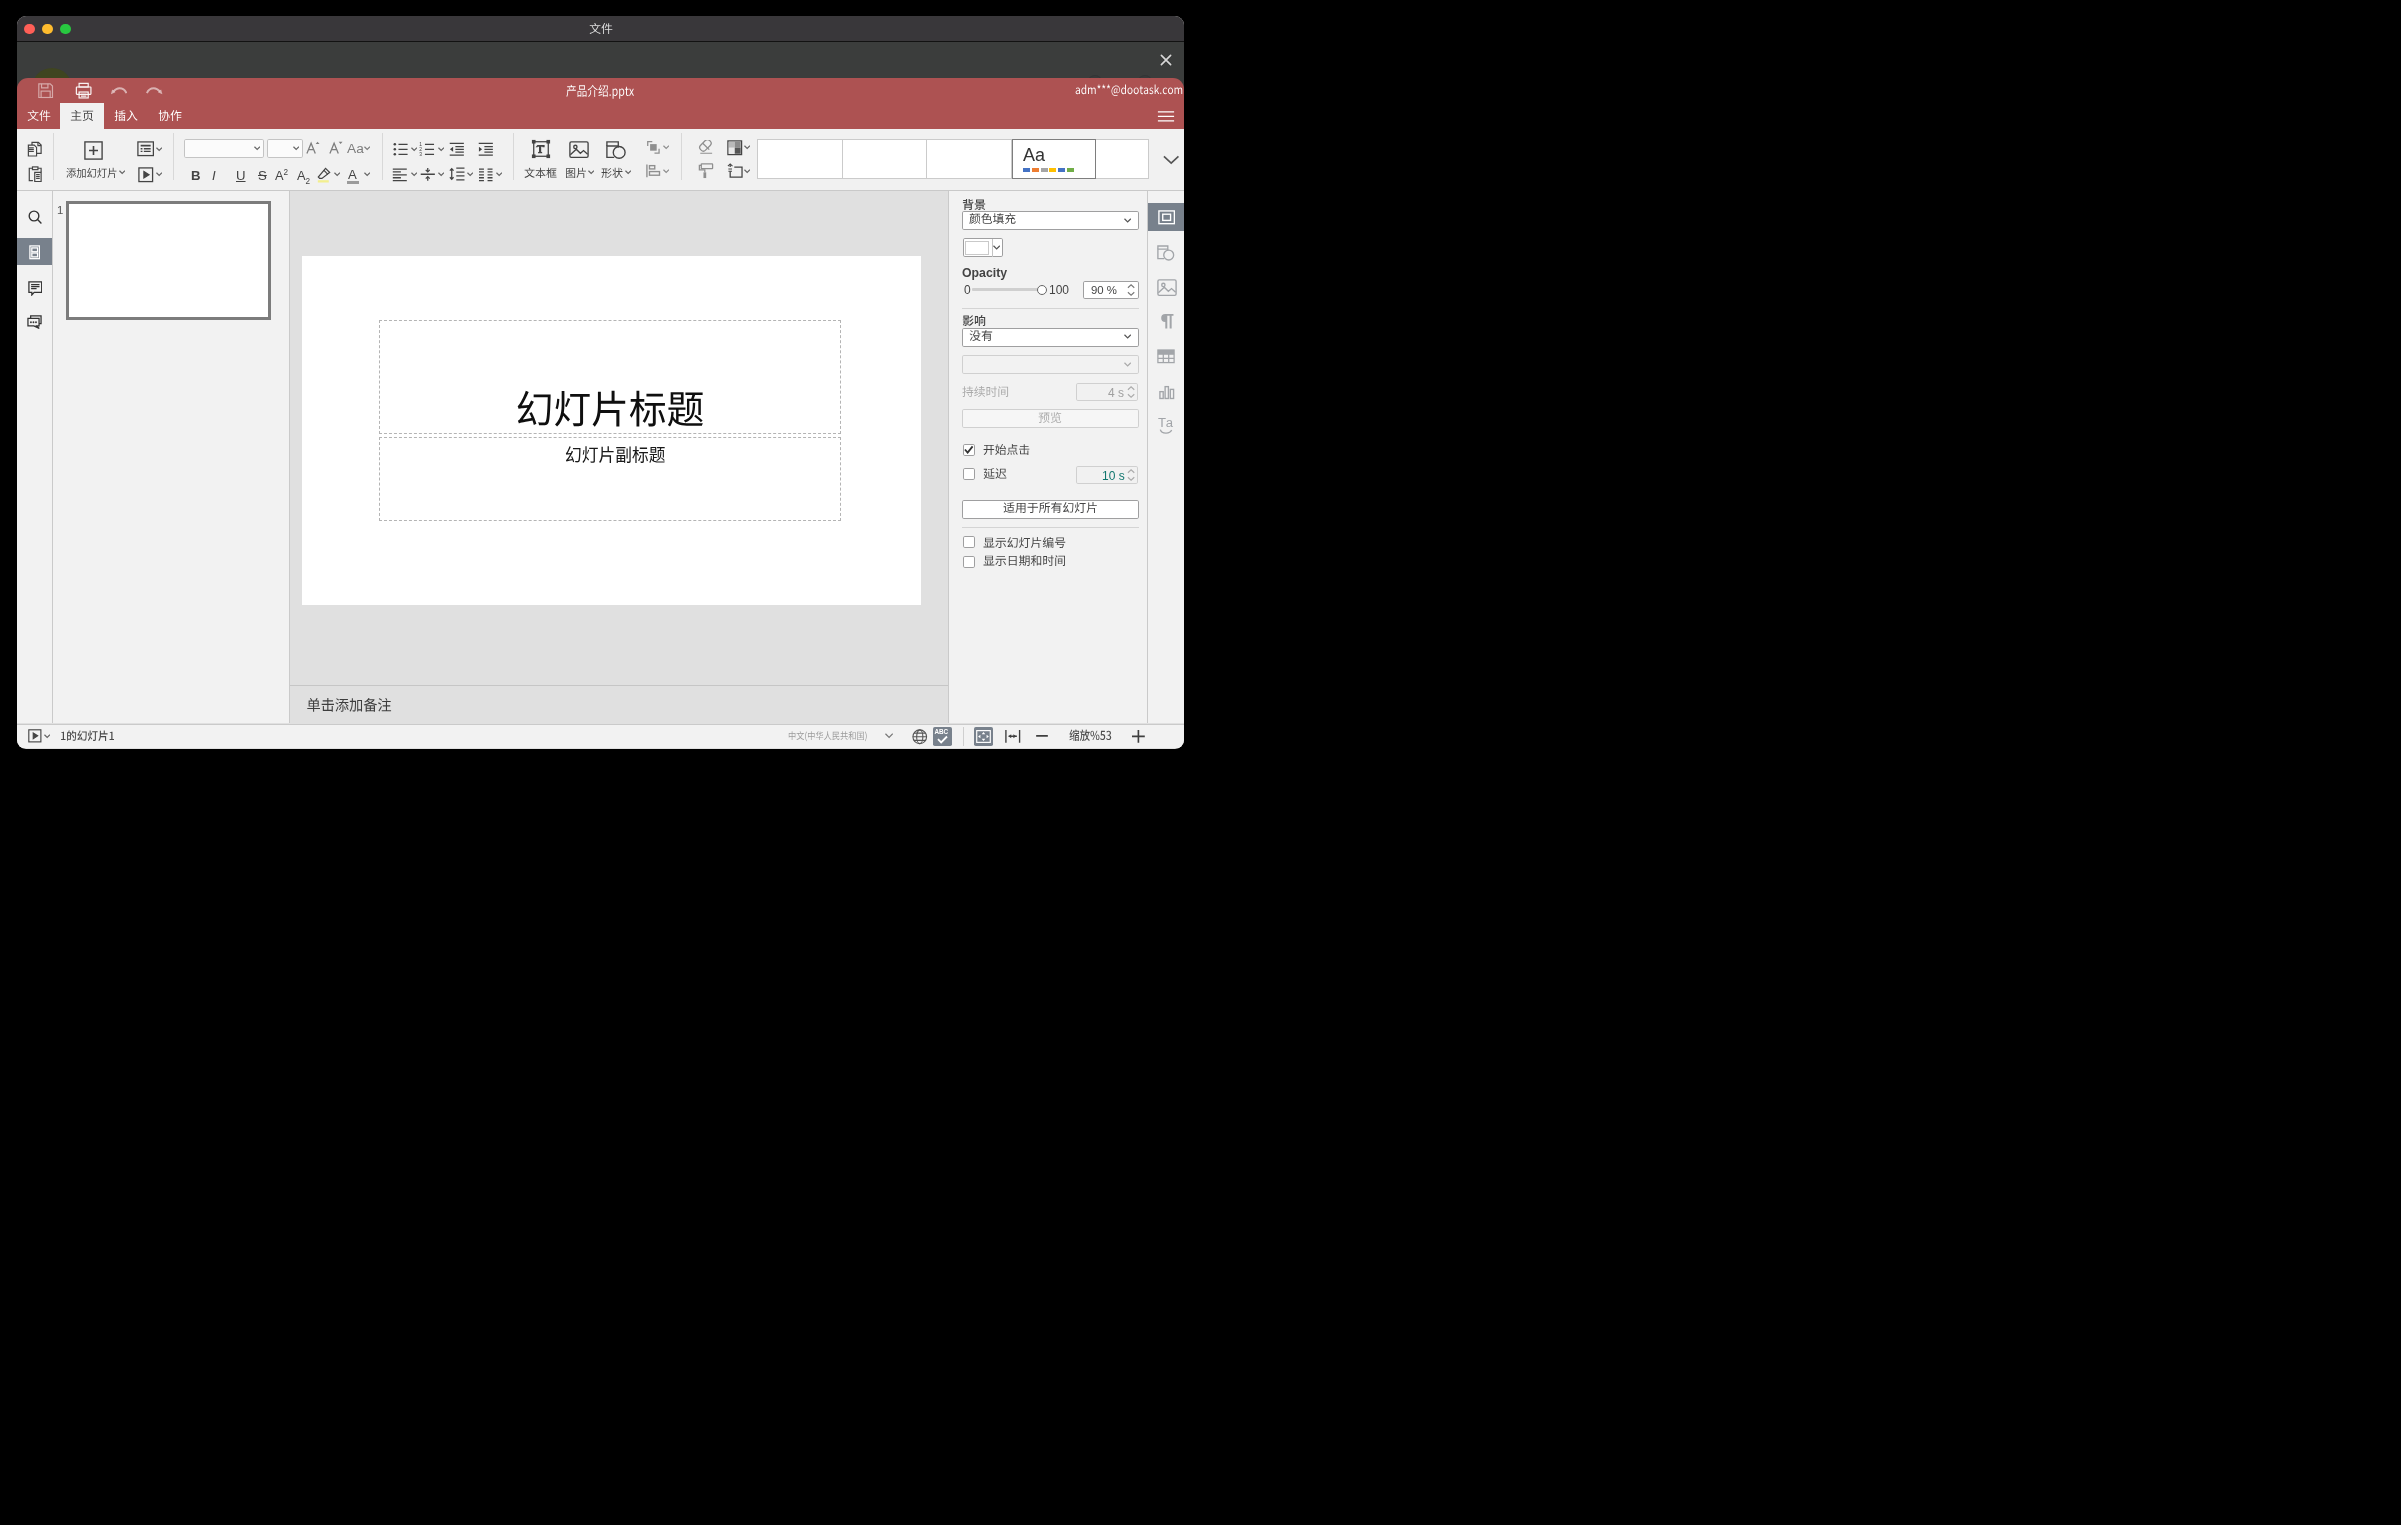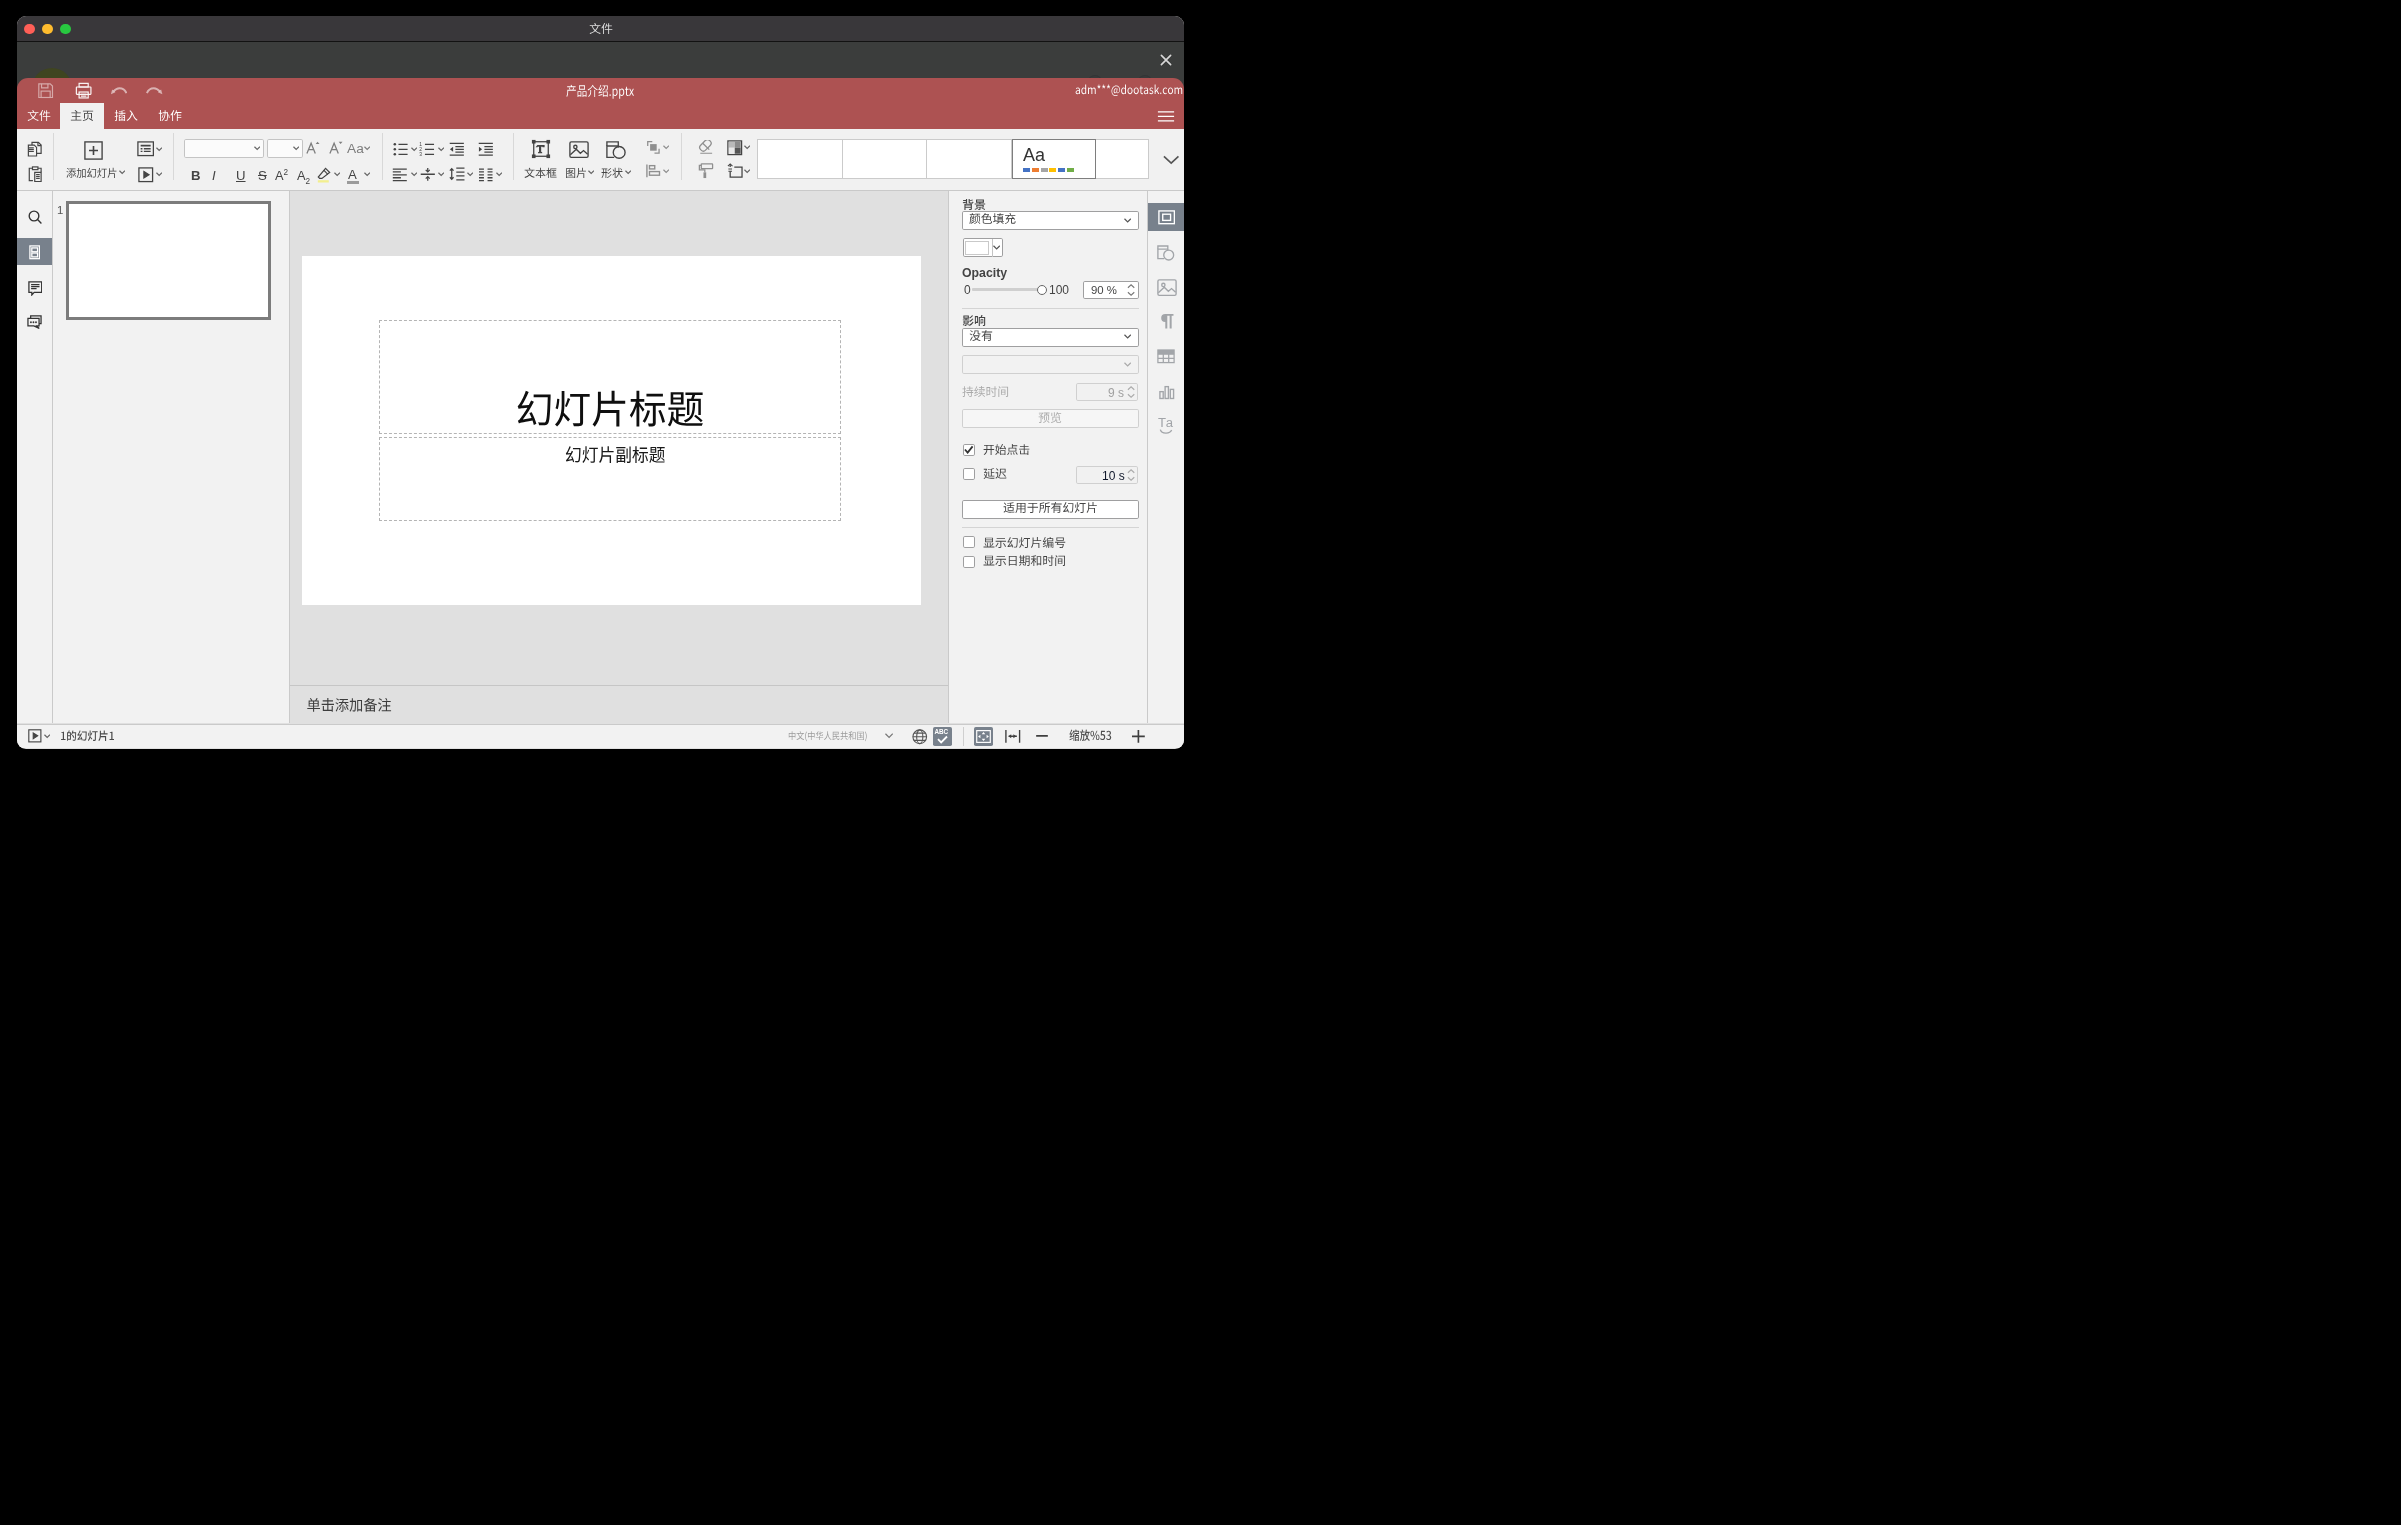--- a/index.html
+++ b/index.html
@@ -551,21 +551,21 @@
     </svg>
 <svg class="" style="position:absolute;left:945px;top:370px" width="48" height="14.6" viewBox="0 0 53 16">
       <g transform="matrix(0.013000,0,0,-0.013000,0,11)" fill="#a9a9a9">
         <path transform="translate(0,0)" d="M448 204C491 150 539 74 558 26L620 65C599 113 549 185 506 237ZM626 835V710H413V642H626V515H362V446H758V334H373V265H758V11C758 -2 754 -7 739 -7C724 -8 671 -9 615 -6C625 -27 635 -58 638 -79C712 -79 761 -78 790 -67C821 -55 830 -34 830 11V265H954V334H830V446H960V515H698V642H912V710H698V835ZM171 839V638H42V568H171V351C117 334 67 320 28 309L47 235L171 275V11C171 -4 166 -8 154 -8C142 -8 103 -8 60 -7C69 -28 79 -59 81 -77C144 -78 183 -75 207 -63C232 -51 241 -31 241 10V298L350 334L340 403L241 372V568H347V638H241V839Z"></path>
         <path transform="translate(1000,0)" d="M474 452C518 426 571 388 597 359L633 401C607 429 553 466 509 489ZM401 361C448 335 503 293 529 264L566 307C538 336 483 375 437 400ZM689 105C768 51 863 -29 908 -82L957 -35C910 17 813 94 735 146ZM43 58 60 -12C145 20 256 63 361 103L349 165C235 124 120 82 43 58ZM401 593V528H851C837 485 821 441 807 410L867 394C890 442 916 517 937 584L889 596L877 593H693V683H885V747H693V840H619V747H438V683H619V593ZM648 489V370C648 333 646 292 636 251H380V185H613C576 109 504 34 361 -26C375 -40 396 -65 405 -82C576 -8 655 88 690 185H939V251H708C716 291 718 331 718 368V489ZM61 423C75 430 98 436 215 451C173 386 135 334 118 314C88 276 66 250 46 246C53 229 64 196 68 182C87 196 120 207 354 271C352 285 350 314 350 334L176 291C246 380 315 487 372 594L313 628C296 590 275 552 254 516L135 504C194 591 253 701 296 808L231 838C190 717 118 586 95 552C73 518 56 494 38 490C46 471 57 437 61 423Z"></path>
         <path transform="translate(2000,0)" d="M474 452C527 375 595 269 627 208L693 246C659 307 590 409 536 485ZM324 402V174H153V402ZM324 469H153V688H324ZM81 756V25H153V106H394V756ZM764 835V640H440V566H764V33C764 13 756 6 736 6C714 4 640 4 562 7C573 -15 585 -49 590 -70C690 -70 754 -69 790 -56C826 -44 840 -22 840 33V566H962V640H840V835Z"></path>
         <path transform="translate(3000,0)" d="M91 615V-80H168V615ZM106 791C152 747 204 684 227 644L289 684C265 726 211 785 164 827ZM379 295H619V160H379ZM379 491H619V358H379ZM311 554V98H690V554ZM352 784V713H836V11C836 -2 832 -6 819 -7C806 -7 765 -8 723 -6C733 -25 743 -57 747 -75C808 -75 851 -75 878 -63C904 -50 913 -31 913 11V784Z"></path>
       </g>
     </svg>
 <div style="position:absolute;left:1059px;top:367px;width:62px;height:18px;background:#f1f1f1;border:0.9px solid #d0d0d0;border-radius:1.8px;box-sizing:border-box"></div>
-<span style="position:absolute;left:1091px;top:370px;font:12px 'Liberation Sans';color:#a0a0a0">9 s</span>
+<span style="position:absolute;left:1091px;top:370px;font:12px 'Liberation Sans';color:#a0a0a0">4 s</span>
 <svg style="position:absolute;left:1110px;top:370px" width="8.2" height="12" viewBox="0 0 9 13">
       <g fill="none" stroke="#aaa" stroke-width="1.2">
         <path d="M1 4 L4.5 0.8 L8 4"></path>
         <path d="M1 9 L4.5 12.2 L8 9"></path>
       </g>
     </svg>
 <div style="position:absolute;left:945px;top:393px;width:177px;height:18.7px;background:#f6f6f6;border:0.9px solid #d0d0d0;border-radius:1.8px;box-sizing:border-box"></div>
 <svg class="" style="position:absolute;left:1021px;top:396px" width="25" height="14.6" viewBox="0 0 27 16">
       <g transform="matrix(0.013000,0,0,-0.013000,0,11)" fill="#ababab">
         <path transform="translate(0,0)" d="M670 495V295C670 192 647 57 410 -21C427 -35 447 -60 456 -75C710 18 741 168 741 294V495ZM725 88C788 38 869 -34 908 -79L960 -26C920 17 837 86 775 134ZM88 608C149 567 227 512 282 470H38V403H203V10C203 -3 199 -6 184 -7C170 -7 124 -7 72 -6C83 -27 93 -57 96 -78C165 -78 210 -77 238 -65C267 -53 275 -32 275 8V403H382C364 349 344 294 326 256L383 241C410 295 441 383 467 460L420 473L409 470H341L361 496C338 514 306 538 270 562C329 615 394 692 437 764L391 796L378 792H59V725H328C297 680 256 631 218 598L129 656ZM500 628V152H570V559H846V154H919V628H724L759 728H959V796H464V728H677C670 695 661 659 652 628Z"></path>
@@ -585,21 +585,21 @@
       </g>
     </svg>
 <div style="position:absolute;left:946px;top:452px;width:12px;height:12px;background:#fff;border:0.9px solid #9f9fa0;border-radius:1.8px;box-sizing:border-box"></div>
 <svg class="" style="position:absolute;left:966px;top:452px" width="25" height="14.6" viewBox="0 0 27 16">
       <g transform="matrix(0.013000,0,0,-0.013000,0,11)" fill="#444">
         <path transform="translate(0,0)" d="M435 560V122H949V191H724V444H941V512H724V724C802 738 874 756 933 776L876 835C767 794 567 760 395 741C404 724 414 697 416 679C491 687 572 698 650 711V191H505V560ZM93 395C93 403 107 412 120 420H280C266 328 244 249 214 183C182 226 157 279 137 345L77 322C104 236 138 170 180 118C140 52 90 2 32 -34C49 -44 77 -70 88 -87C143 -51 191 -1 232 63C341 -31 488 -54 669 -54H937C942 -33 955 1 968 19C914 17 712 17 671 17C506 17 367 37 267 125C311 218 343 334 360 478L315 490L302 488H186C237 563 290 658 338 757L291 787L268 777H50V709H237C196 621 145 539 127 515C106 484 81 459 63 455C73 440 87 409 93 395Z"></path>
         <path transform="translate(1000,0)" d="M80 785C136 733 202 658 231 609L292 652C261 700 194 772 137 823ZM605 391C695 301 807 176 859 99L923 148C868 225 753 346 664 433ZM262 479H49V408H187V127C143 110 91 66 38 9L89 -61C140 6 189 66 222 66C245 66 277 32 319 6C389 -37 473 -49 597 -49C693 -49 872 -43 943 -38C944 -17 956 21 965 42C868 31 718 23 600 23C486 23 401 30 336 70C302 90 281 110 262 122ZM491 534V560V715H814V534ZM413 788V561C413 436 402 266 307 146C325 137 359 114 372 100C452 200 479 340 488 462H890V788Z"></path>
       </g>
     </svg>
 <div style="position:absolute;left:1059px;top:450px;width:62px;height:18px;background:#f1f1f1;border:0.9px solid #d0d0d0;border-radius:1.8px;box-sizing:border-box"></div>
-<span style="position:absolute;left:1085px;top:453px;font:12px 'Liberation Sans';color:#0f172a">10 s</span>
+<span style="position:absolute;left:1085px;top:453px;font:12px 'Liberation Sans';color:#0f766e">10 s</span>
 <svg style="position:absolute;left:1110px;top:453px" width="8.2" height="12" viewBox="0 0 9 13">
       <g fill="none" stroke="#aaa" stroke-width="1.2">
         <path d="M1 4 L4.5 0.8 L8 4"></path>
         <path d="M1 9 L4.5 12.2 L8 9"></path>
       </g>
     </svg>
 <div style="position:absolute;left:945px;top:484px;width:177px;height:18.7px;background:#fff;border:0.9px solid #9f9fa0;border-radius:1.8px;box-sizing:border-box"></div>
 <svg class="" style="position:absolute;left:986px;top:486px" width="96" height="14.6" viewBox="0 0 105 16">
       <g transform="matrix(0.013000,0,0,-0.013000,0,11)" fill="#444">
         <path transform="translate(0,0)" d="M62 763C116 714 180 644 209 598L268 644C238 690 172 758 117 804ZM459 339H808V175H459ZM248 483H39V413H176V103C133 85 85 46 38 -1L85 -64C137 -2 188 51 223 51C246 51 278 21 320 -2C391 -42 476 -52 595 -52C691 -52 868 -47 940 -42C942 -21 953 14 961 33C864 22 714 15 597 15C488 15 401 21 337 58C295 80 271 101 248 110ZM387 401V113H883V401H672V528H953V595H672V727C755 738 833 752 893 770L856 833C736 796 523 772 350 759C358 742 367 716 369 699C440 703 519 709 597 717V595H306V528H597V401Z"></path>

